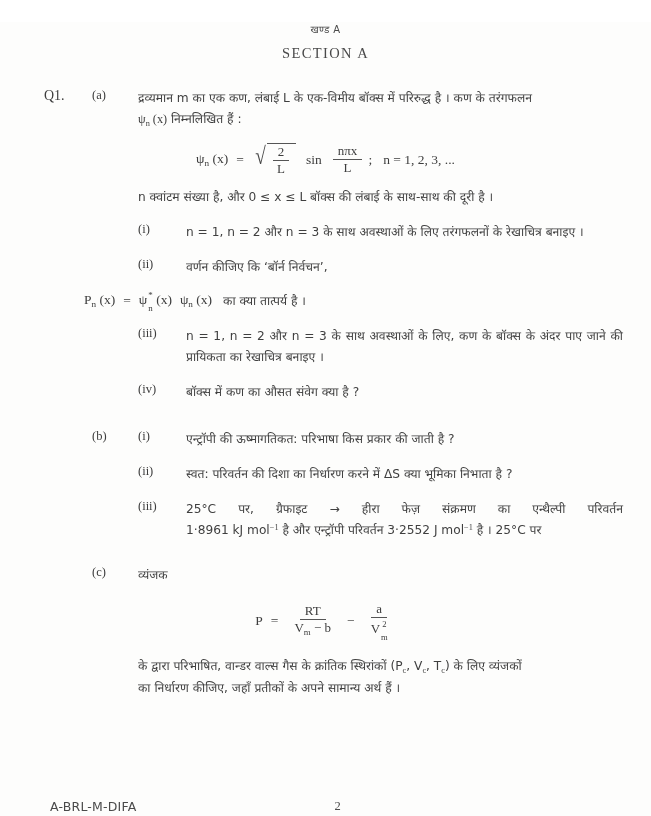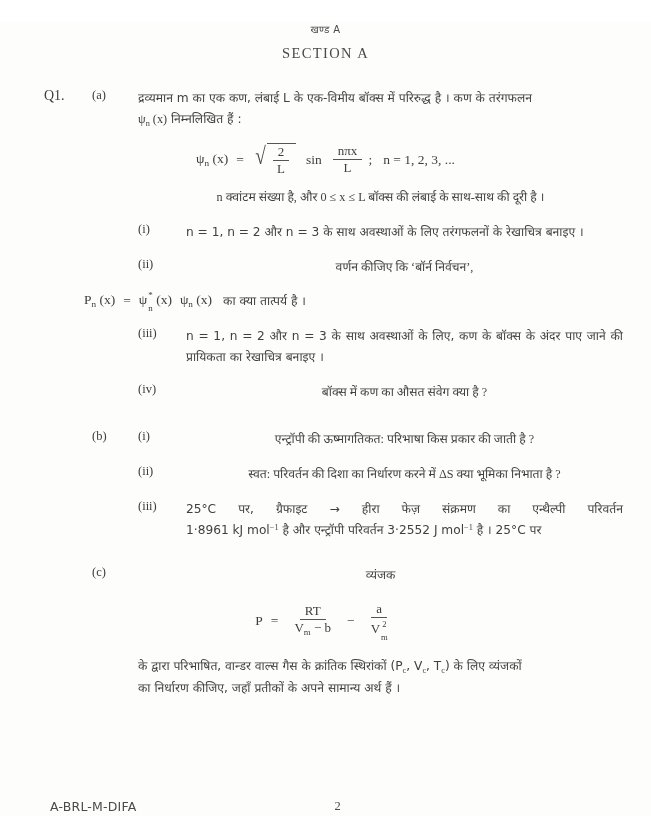--- a/index.html
+++ b/index.html
@@ -75,21 +75,21 @@
   }
   .body-text {
     flex: 1;
     font-family: "DejaVu Sans", sans-serif;
     font-size: 12.2px;
     line-height: 1.72;
     color: #3f3f3f;
     padding-right: 28px;
     text-align: justify;
   }
-  .body-text.nojust { text-align: center; font-family: Liberation Serif, serif; }
+  .body-text.nojust { text-align: left; }
   .pad-r-small { }
 
   .mono-var {
     font-family: "Liberation Serif", serif;
     font-style: normal;
   }
 
   
   .math-line {
     text-align: center;

